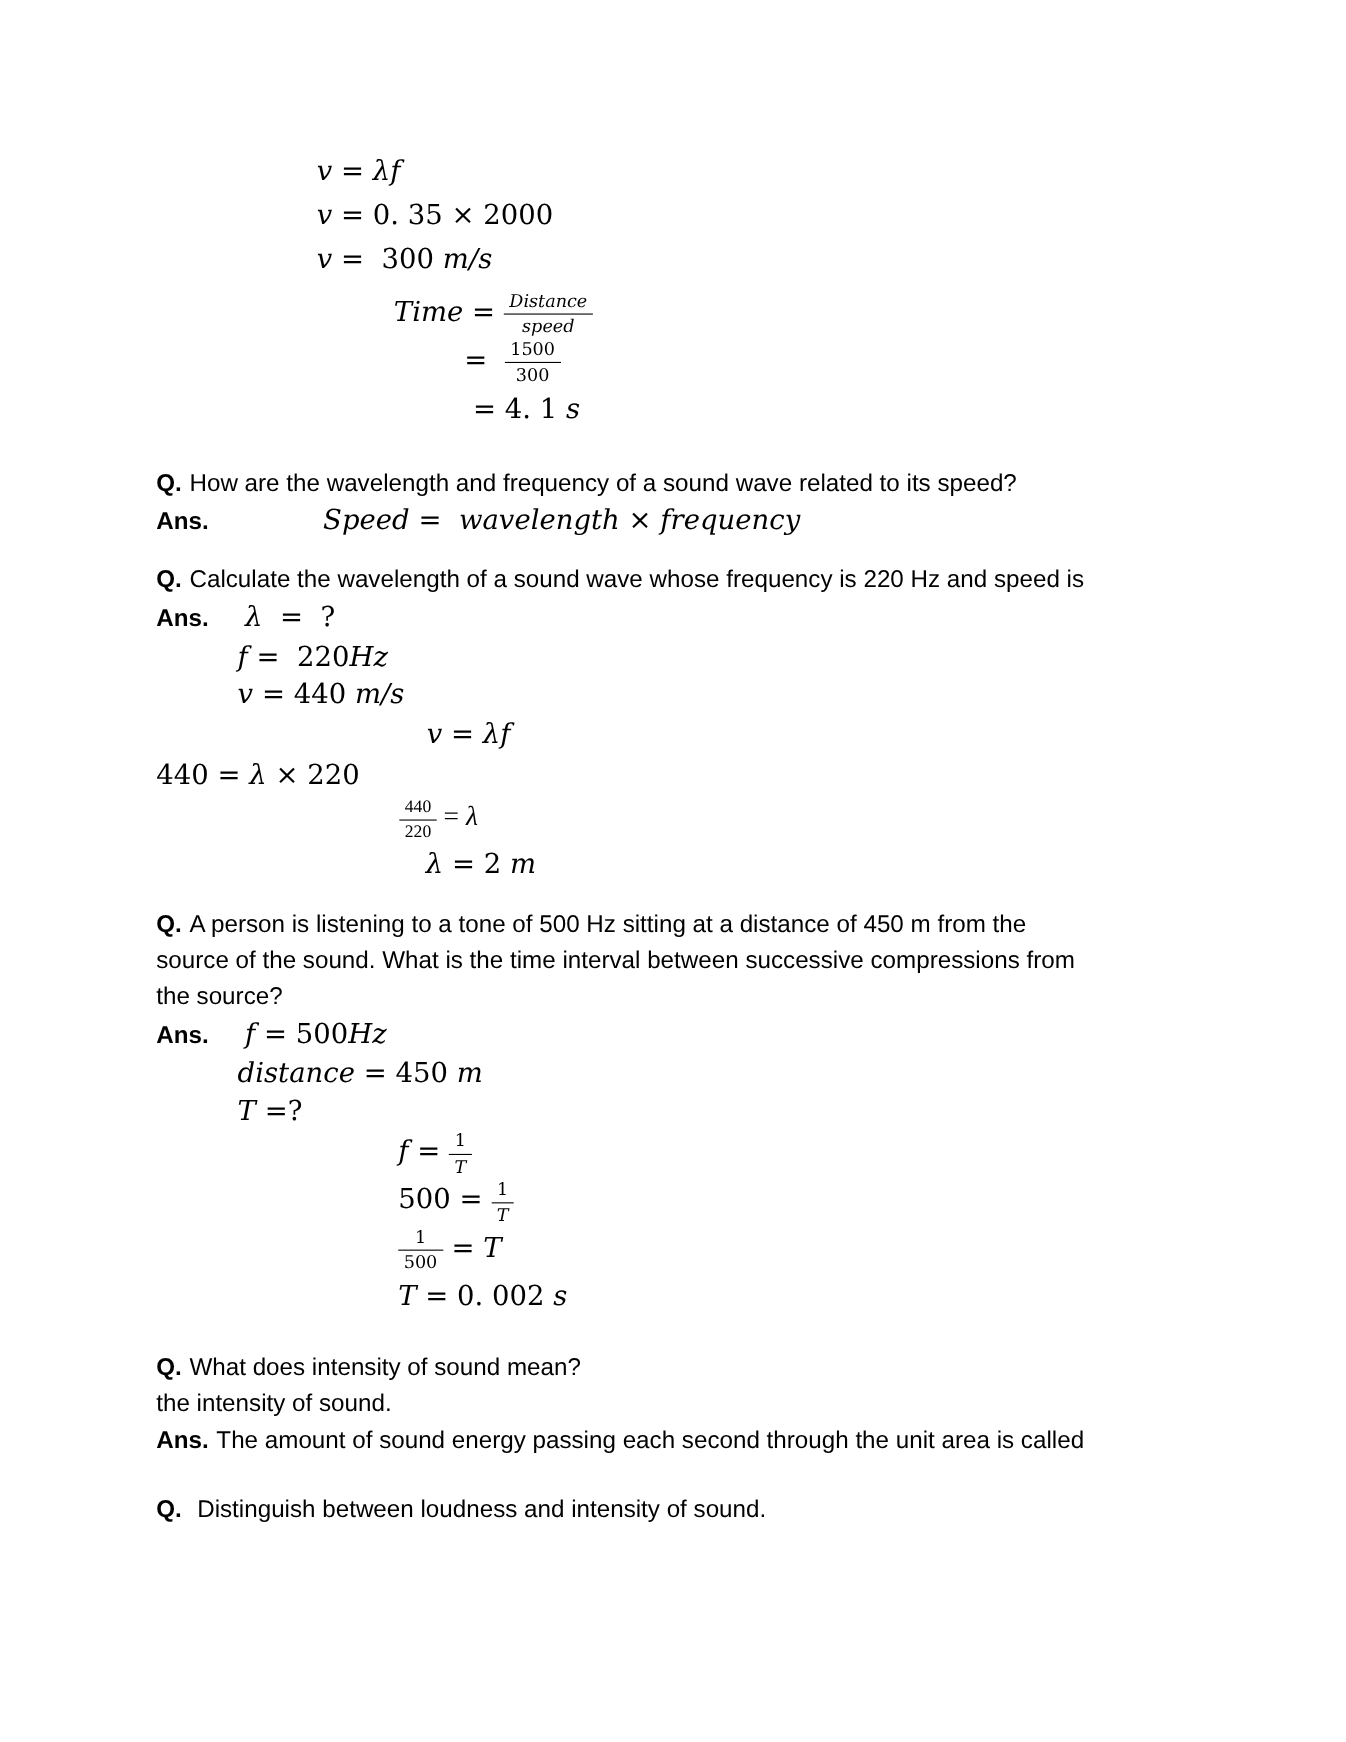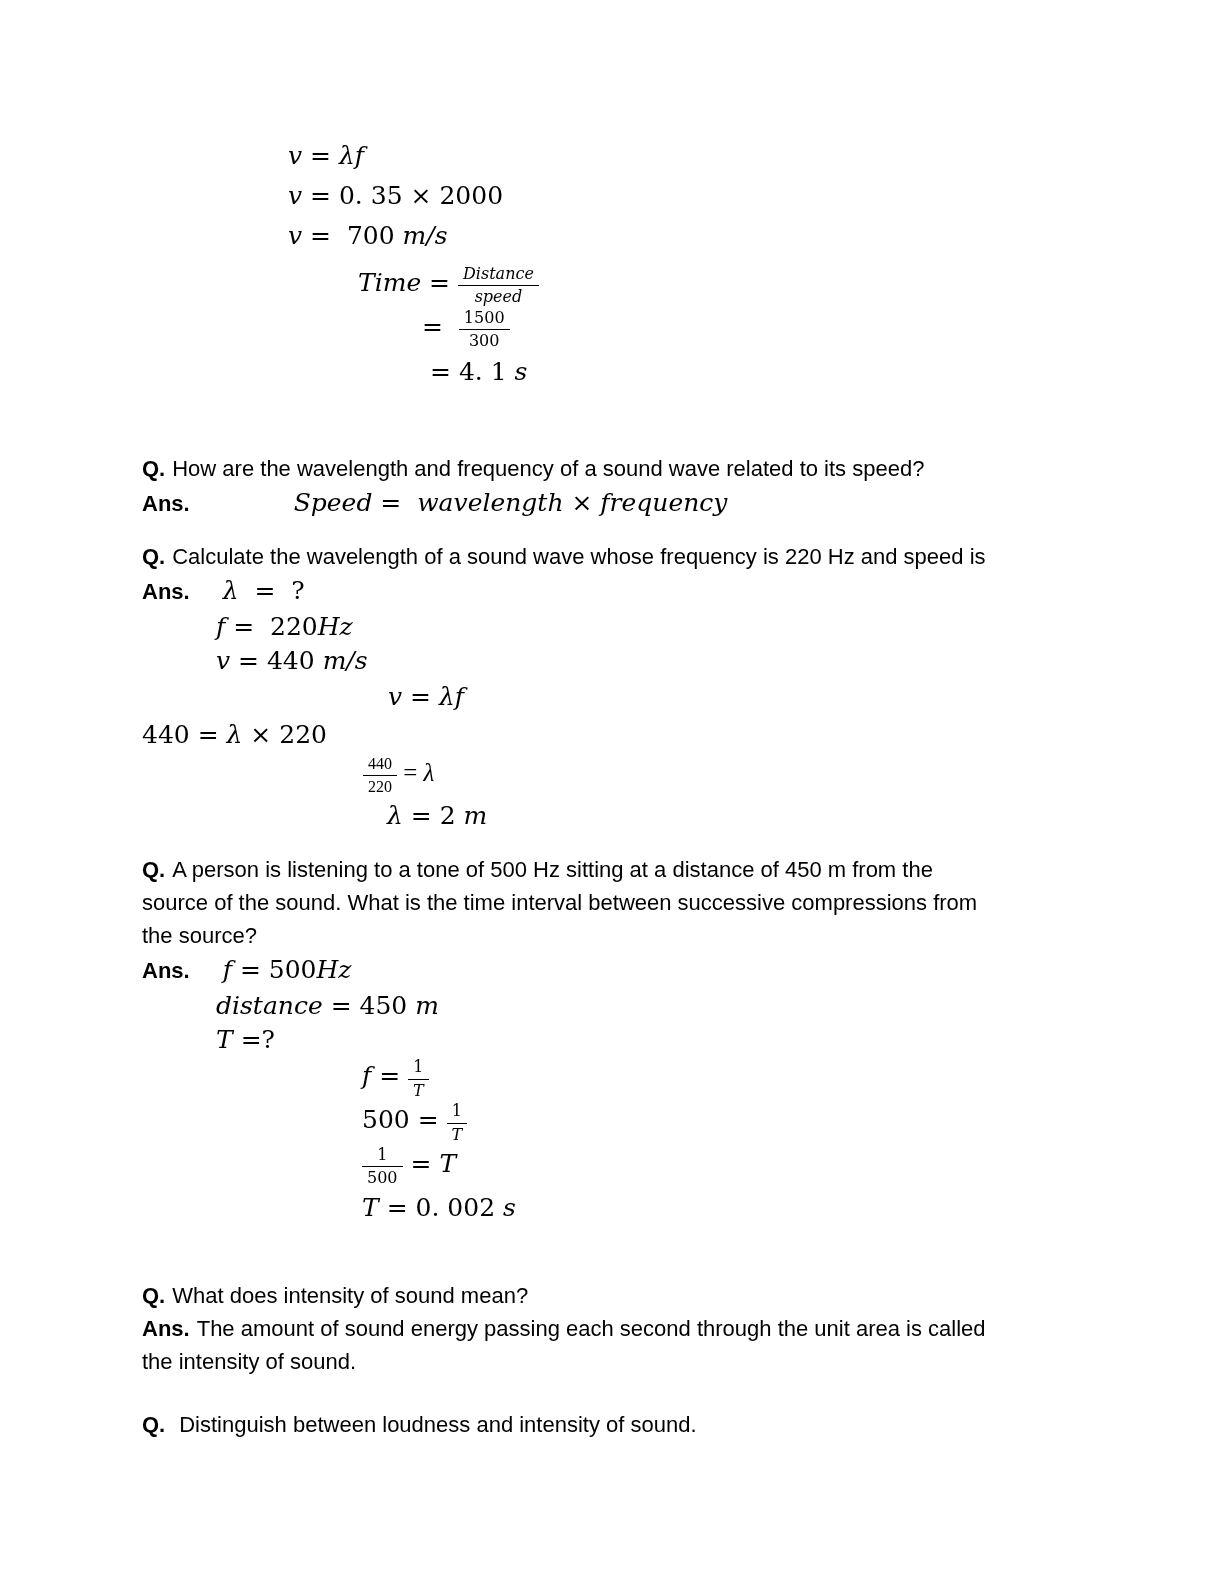--- a/index.html
+++ b/index.html
@@ -44,24 +44,24 @@
     padding: 2px 5px 1px 5px;
   }
   
   .mline { line-height: 40px; }
   #top-work { margin-left: 146px; }
   #time-work { margin-left: 216px; margin-top: 8px; }
   #time-work .t2 { margin-left: 64px; }
   #time-work .t3 { margin-left: 72px; line-height: 40px; }
 
   .qa { margin: 0; }
-  #q1 { margin-top: 60px; }
+  #q1 { margin-top: 30px; }
   #q2 { margin-top: 18px; }
   #q3 { margin-top: 18px; }
-  #q4 { margin-top: 52px; }
+  #q4 { margin-top: 29px; }
   #q5 { margin-top: 30px; }
 
   .qline { line-height: 33px; }
   .prefix { font-weight: 700; margin-right: 7px; }
   .prefix.wide { margin-right: 14px; }
 
   .ansrow { line-height: 36px; }
   .ansrow .math.gap-sm { margin-left: 26px; }
   .ansrow .math.gap-lg { margin-left: 97px; }
 
@@ -75,21 +75,21 @@
   #q3-steps { margin-left: 220px; }
 </style>
 </head>
 <body>
 
 <div class="page">
 
   <div id="top-work">
     <div class="math mline"><span class="mit">v</span><span class="mup"> = </span><span class="mit">λf</span></div>
     <div class="math mline"><span class="mit">v</span><span class="mup"> = 0. 35 × 2000</span></div>
-    <div class="math mline"><span class="mit">v</span><span class="mup"> =  700 </span><span class="mit">m/s</span></div>
+    <div class="math mline"><span class="mit">v</span><span class="mup"> =  300 </span><span class="mit">m/s</span></div>
   </div>
 
   <div id="time-work">
     <div class="math t1"><span class="mit">Time</span><span class="mup"> = </span><span class="frac"><span class="fnum mit">Distance</span><span class="fden mit">speed</span></span></div>
     <div class="math t2"><span class="mup">=  </span><span class="frac"><span class="fnum mup">1500</span><span class="fden mup">300</span></span></div>
     <div class="math t3"><span class="mup">= 4. 1 </span><span class="mit">s</span></div>
   </div>
 
   <div class="qa" id="q1">
     <div class="qline">
@@ -133,24 +133,24 @@
       <div class="math sline"><span class="mup">500 = </span><span class="frac"><span class="fnum mup">1</span><span class="fden mit">T</span></span></div>
       <div class="math sline"><span class="frac"><span class="fnum mup">1</span><span class="fden mup">500</span></span><span class="mup"> = </span><span class="mit">T</span></div>
       <div class="math sline"><span class="mit">T</span><span class="mup"> = 0. 002 </span><span class="mit">s</span></div>
     </div>
   </div>
 
   <div class="qa" id="q4">
     <div class="qline">
       <b class="prefix">Q.</b><span>What does intensity of sound mean?</span>
     </div>
+    <div class="qline">the intensity of sound.</div>
     <div class="qline">
       <b class="prefix">Ans.</b><span>The amount of sound energy passing each second through the unit area is called</span>
     </div>
-    <div class="qline">the intensity of sound.</div>
   </div>
 
   <div class="qa" id="q5">
     <div class="qline">
       <b class="prefix wide">Q.</b><span>Distinguish between loudness and intensity of sound.</span>
     </div>
   </div>
 
 </div>
 

